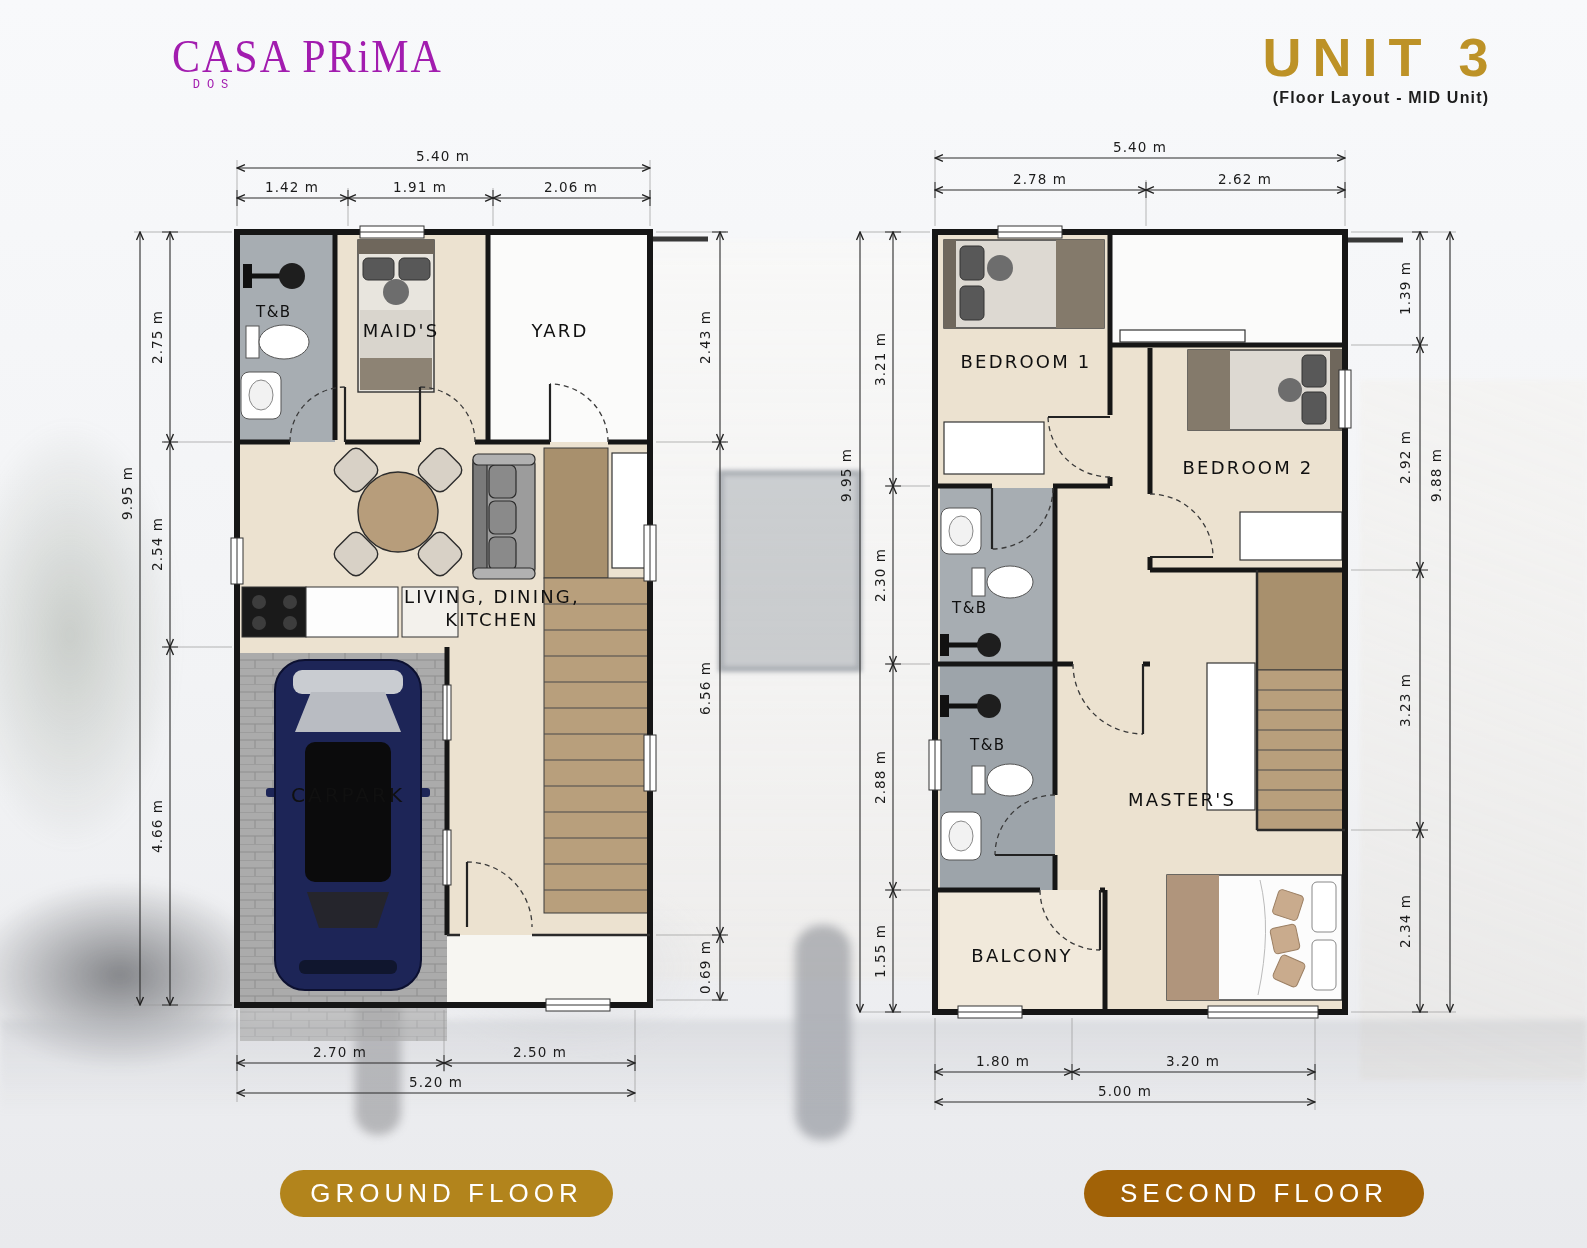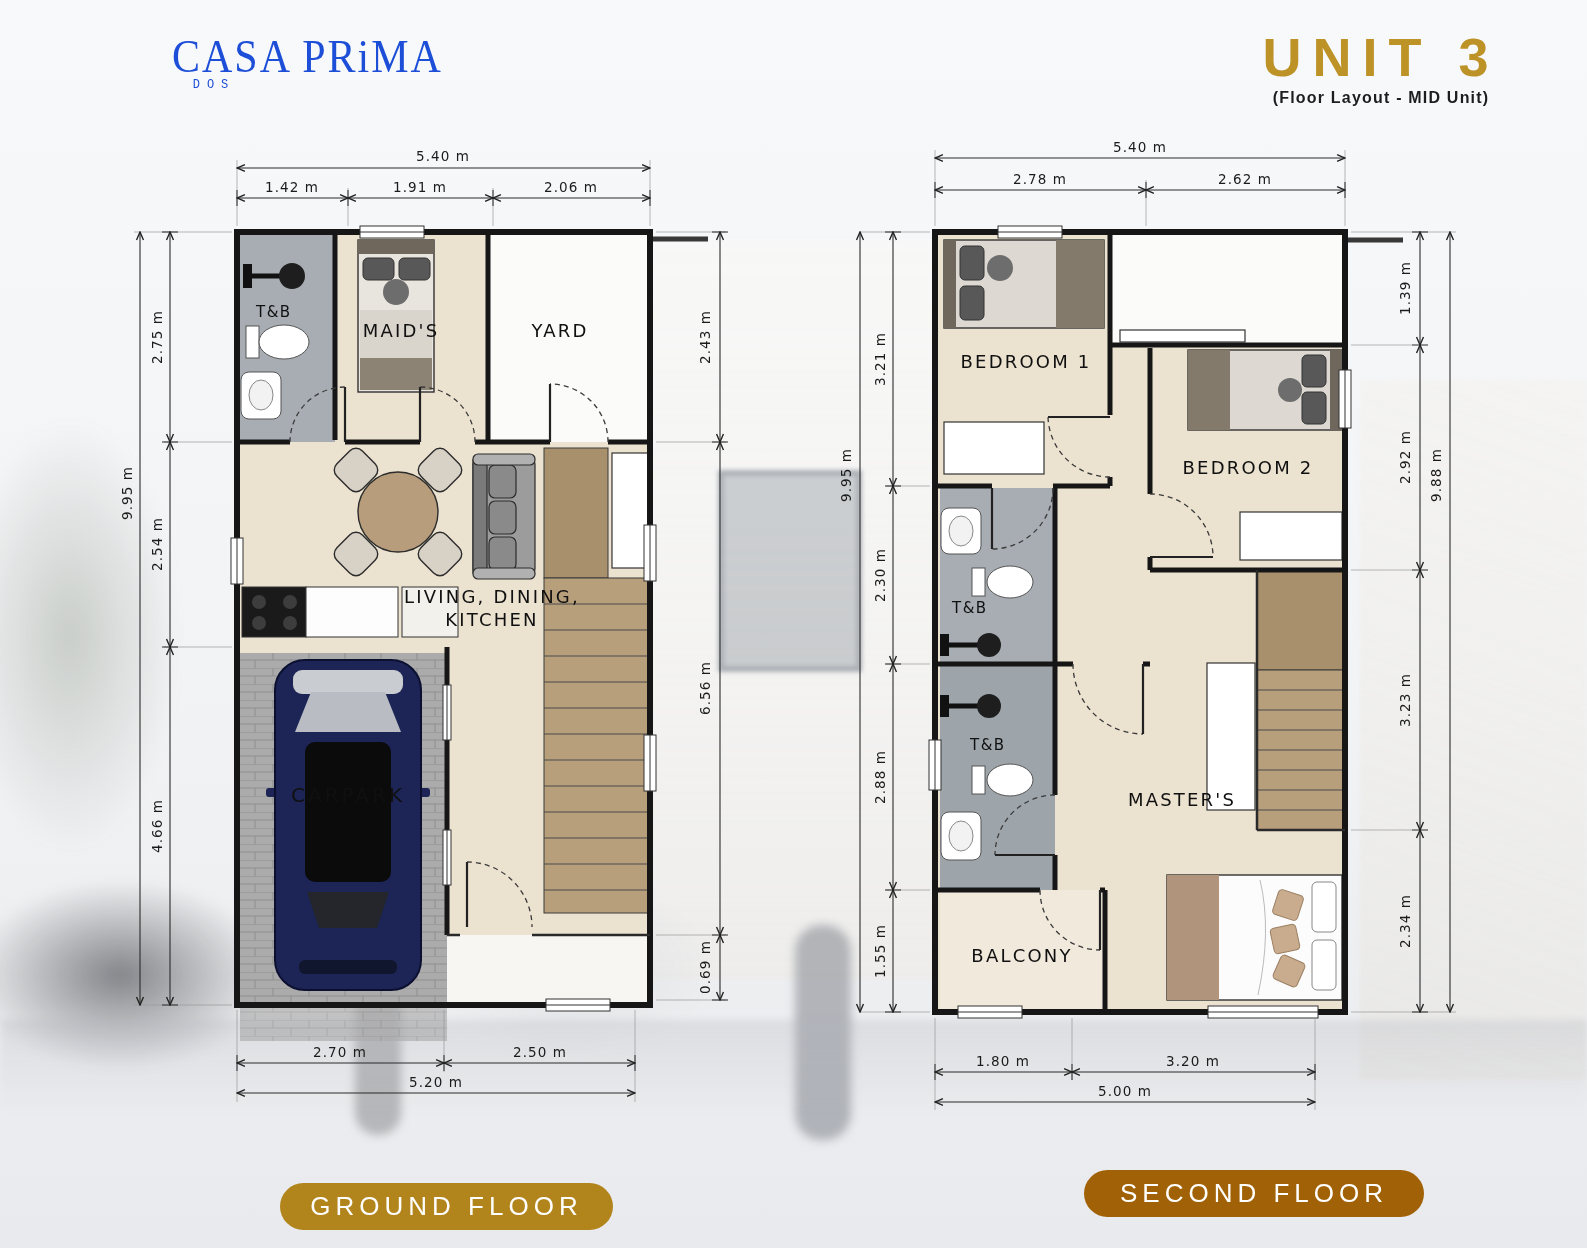--- a/index.html
+++ b/index.html
@@ -3,21 +3,21 @@
 <meta charset="utf-8">
 <style>
   html,body{margin:0;padding:0;}
   body{
     width:1587px;height:1248px;position:relative;overflow:hidden;
     background:linear-gradient(180deg,#f8f9fb 0%,#f2f3f5 55%,#e9eaed 100%);
     font-family:"Liberation Sans",sans-serif;
   }
   .bgfx{position:absolute;pointer-events:none;z-index:0;}
   .plan{position:absolute;z-index:2;}
-  .brand{position:absolute;left:172px;top:32px;width:200px;text-align:center;z-index:3;color:#1d4ed8;}
+  .brand{position:absolute;left:172px;top:32px;width:200px;text-align:center;z-index:3;color:#a21caf;}
   .brand-name{font-family:"Liberation Serif",serif;font-size:42px;letter-spacing:2px;transform:scaleY(1.12);white-space:nowrap;}
   .brand-sub{font-family:Liberation Mono, monospace;font-size:12px;letter-spacing:7px;margin-top:-2px;position:relative;left:-58px;}
   .unit{position:absolute;right:80px;top:26px;min-width:252px;text-align:center;z-index:3;}
   .unit-title{font-size:54px;font-weight:700;letter-spacing:11px;color:#bd9227;white-space:nowrap;}
   .unit-sub{font-size:16px;font-weight:bold;letter-spacing:1.2px;color:#1d1d1d;margin-top:1px;white-space:nowrap;}
   .pill{position:absolute;top:1170px;height:47px;border-radius:24px;background:#b2841c;color:#ffffff;
         display:flex;align-items:center;justify-content:center;font-size:26px;letter-spacing:5px;z-index:3;white-space:nowrap;}
   
   svg text{font-family:"DejaVu Sans",sans-serif;}
   .dimt{font-size:13.5px;fill:#1b1b1b;letter-spacing:1.1px;}
@@ -400,14 +400,14 @@
   <g>
     <text class="rm mid" x="206" y="228">BEDROOM 1</text>
     <text class="rm mid" x="428" y="334">BEDROOM 2</text>
     <text class="rms" x="132" y="473">T&amp;B</text>
     <text class="rms" x="150" y="610">T&amp;B</text>
     <text class="rm mid" x="362" y="666">MASTER'S</text>
     <text class="rm mid" x="202" y="822">BALCONY</text>
   </g>
 </svg>
 
-<div class="pill" style="left: 280px; width: 333px; background: rgb(178, 132, 28); margin-top: 13px;">GROUND FLOOR</div>
+<div class="pill" style="left: 280px; width: 333px; background: rgb(178, 132, 28);">GROUND FLOOR</div>
 <div class="pill" style="left: 1084px; width: 340px; background: #a16207;">SECOND FLOOR</div>
 
 </body></html>

